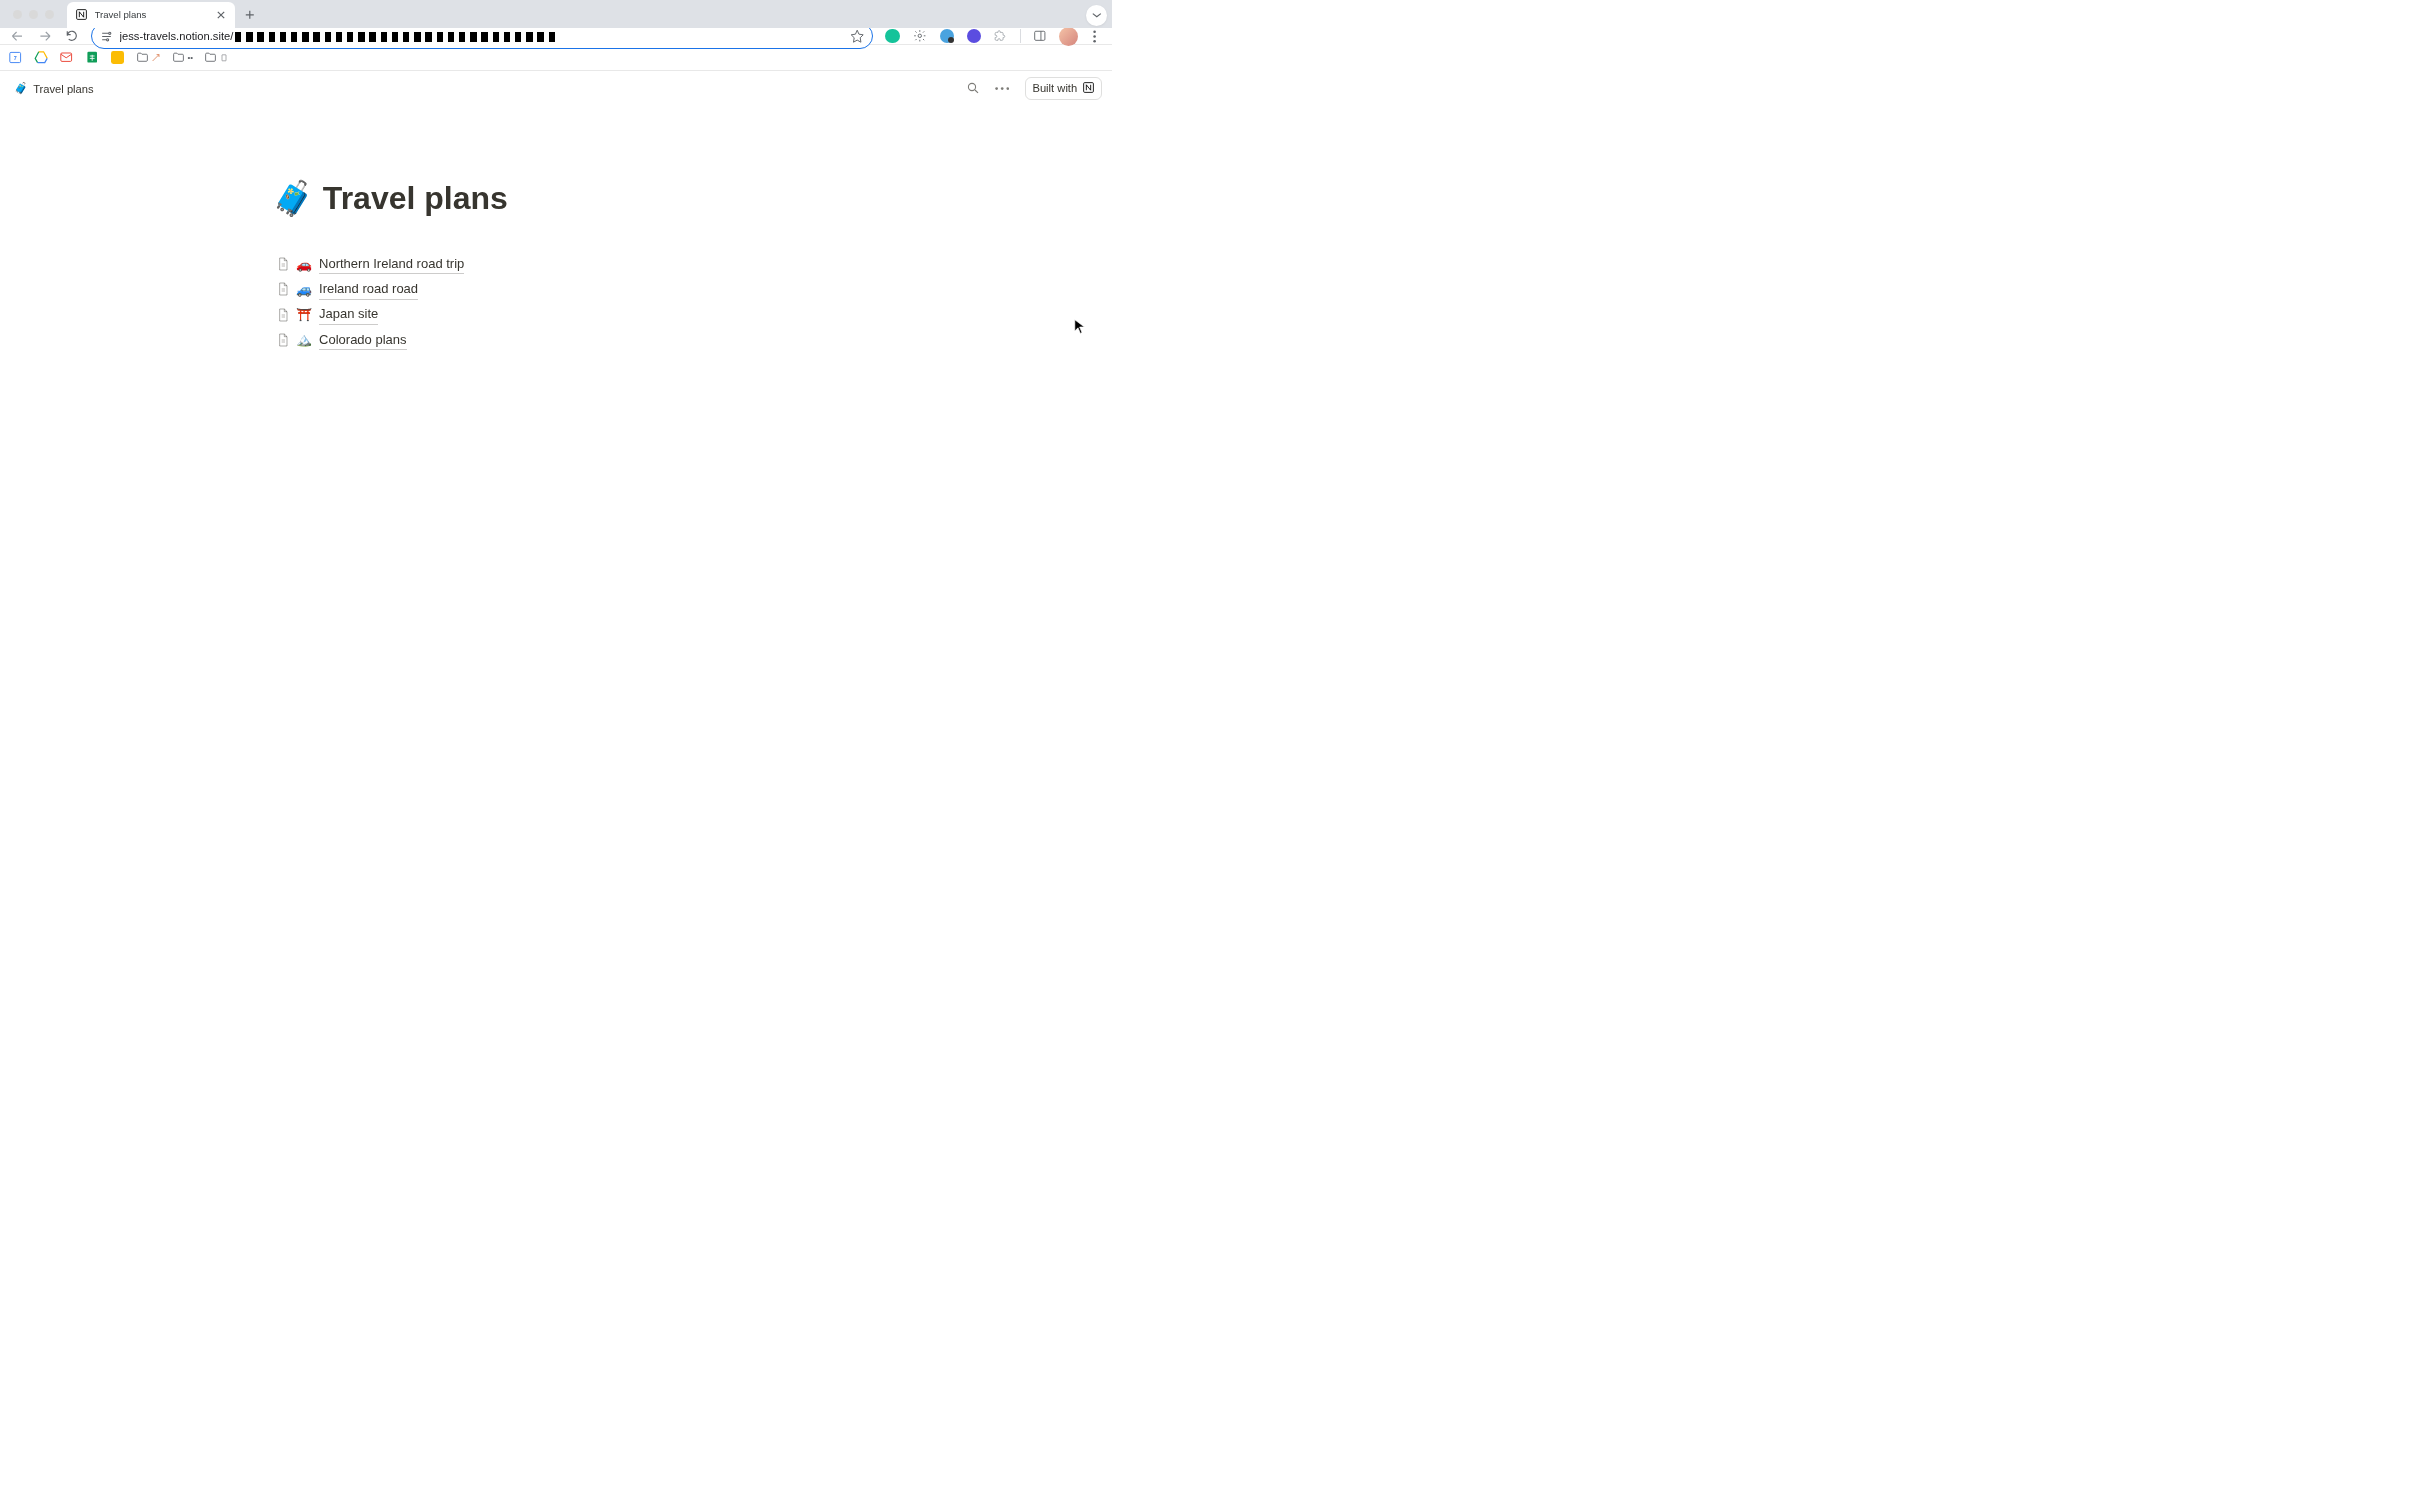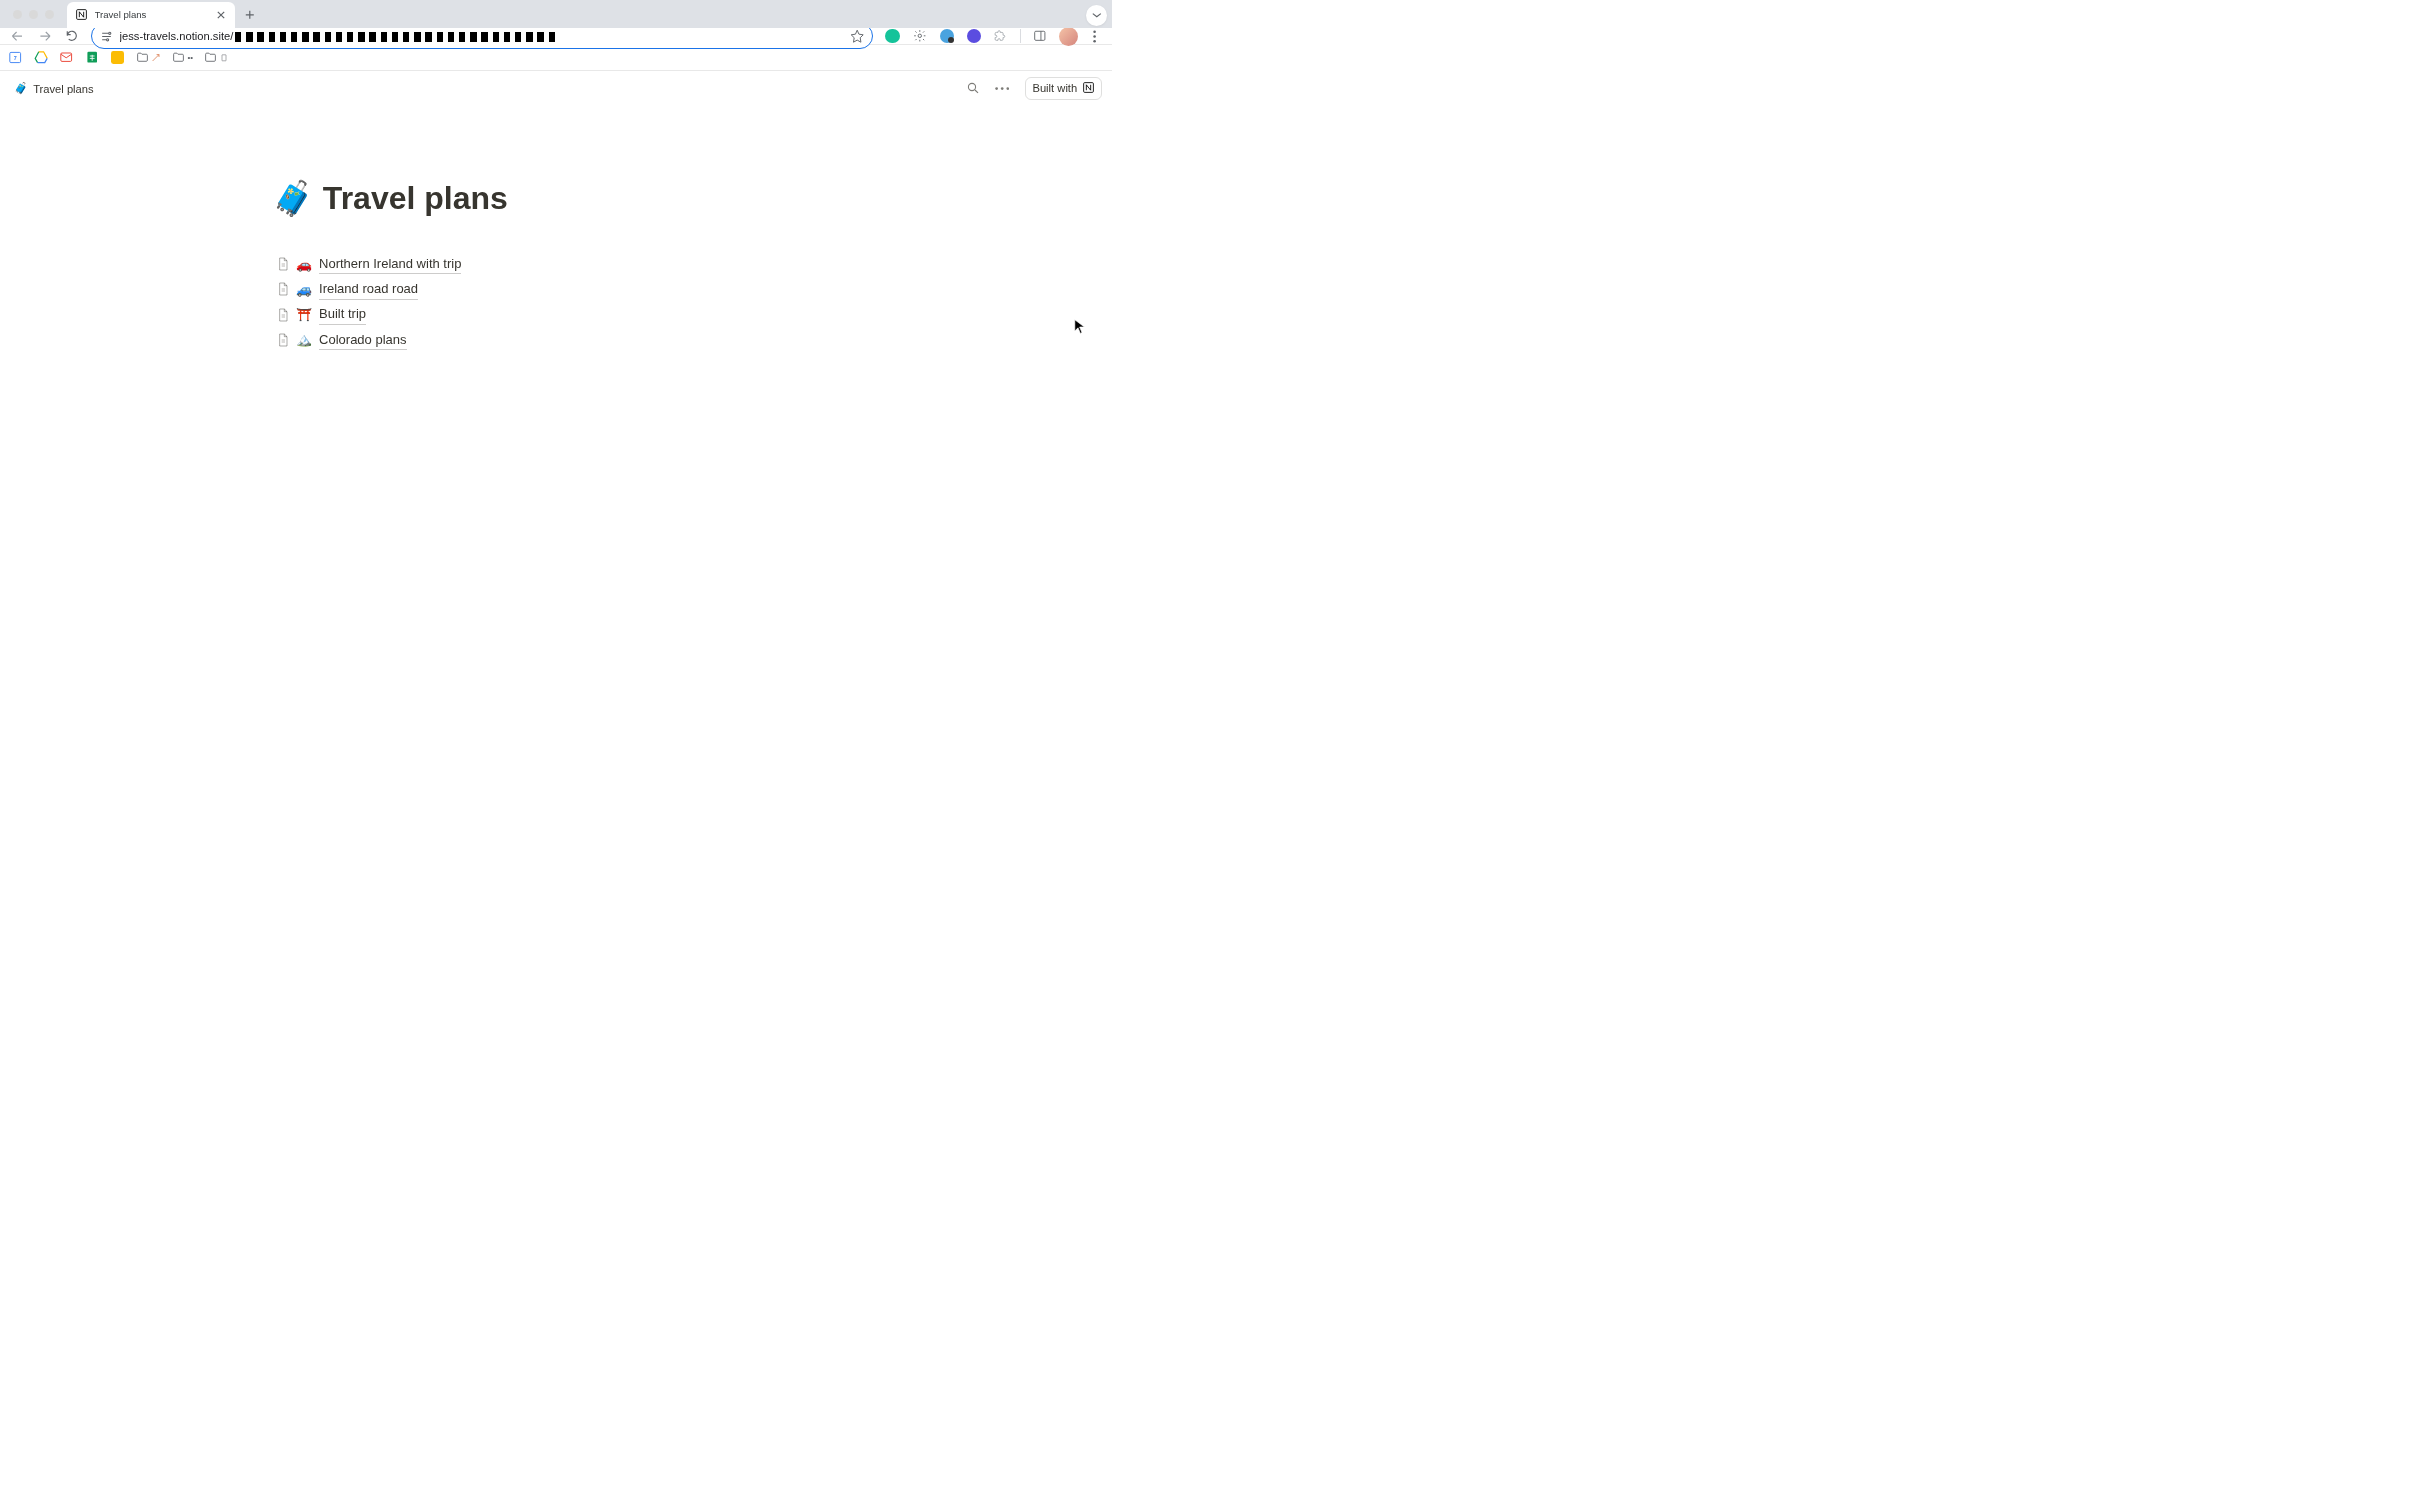--- a/index.html
+++ b/index.html
@@ -606,21 +606,21 @@
   <div class="page-links">
     <div class="page-link">
       <span class="page-link-icon">
         <svg width="16" height="16" viewBox="0 0 24 24">
             <path d="M7 3h7l4 4v14H7V3z" stroke="currentColor" stroke-width="1.4" fill="none"></path>
             <path d="M14 3v4h4" stroke="currentColor" stroke-width="1.4" fill="none"></path>
             <path d="M10 12h5M10 15h5" stroke="currentColor" stroke-width="1.2"></path>
           </svg>
       </span>
       <span class="page-link-emoji">🚗</span>
-      <span class="page-link-text">Northern Ireland with trip</span>
+      <span class="page-link-text">Northern Ireland road trip</span>
     </div>
     <div class="page-link">
       <span class="page-link-icon">
         <svg width="16" height="16" viewBox="0 0 24 24">
             <path d="M7 3h7l4 4v14H7V3z" stroke="currentColor" stroke-width="1.4" fill="none"></path>
             <path d="M14 3v4h4" stroke="currentColor" stroke-width="1.4" fill="none"></path>
             <path d="M10 12h5M10 15h5" stroke="currentColor" stroke-width="1.2"></path>
           </svg>
       </span>
       <span class="page-link-emoji">🚙</span>
@@ -628,21 +628,21 @@
     </div>
     <div class="page-link">
       <span class="page-link-icon">
         <svg width="16" height="16" viewBox="0 0 24 24">
             <path d="M7 3h7l4 4v14H7V3z" stroke="currentColor" stroke-width="1.4" fill="none"></path>
             <path d="M14 3v4h4" stroke="currentColor" stroke-width="1.4" fill="none"></path>
             <path d="M10 12h5M10 15h5" stroke="currentColor" stroke-width="1.2"></path>
           </svg>
       </span>
       <span class="page-link-emoji">⛩️</span>
-      <span class="page-link-text">Built trip</span>
+      <span class="page-link-text">Japan site</span>
     </div>
     <div class="page-link">
       <span class="page-link-icon">
         <svg width="16" height="16" viewBox="0 0 24 24">
             <path d="M7 3h7l4 4v14H7V3z" stroke="currentColor" stroke-width="1.4" fill="none"></path>
             <path d="M14 3v4h4" stroke="currentColor" stroke-width="1.4" fill="none"></path>
             <path d="M10 12h5M10 15h5" stroke="currentColor" stroke-width="1.2"></path>
           </svg>
       </span>
       <span class="page-link-emoji">🏔️</span>

